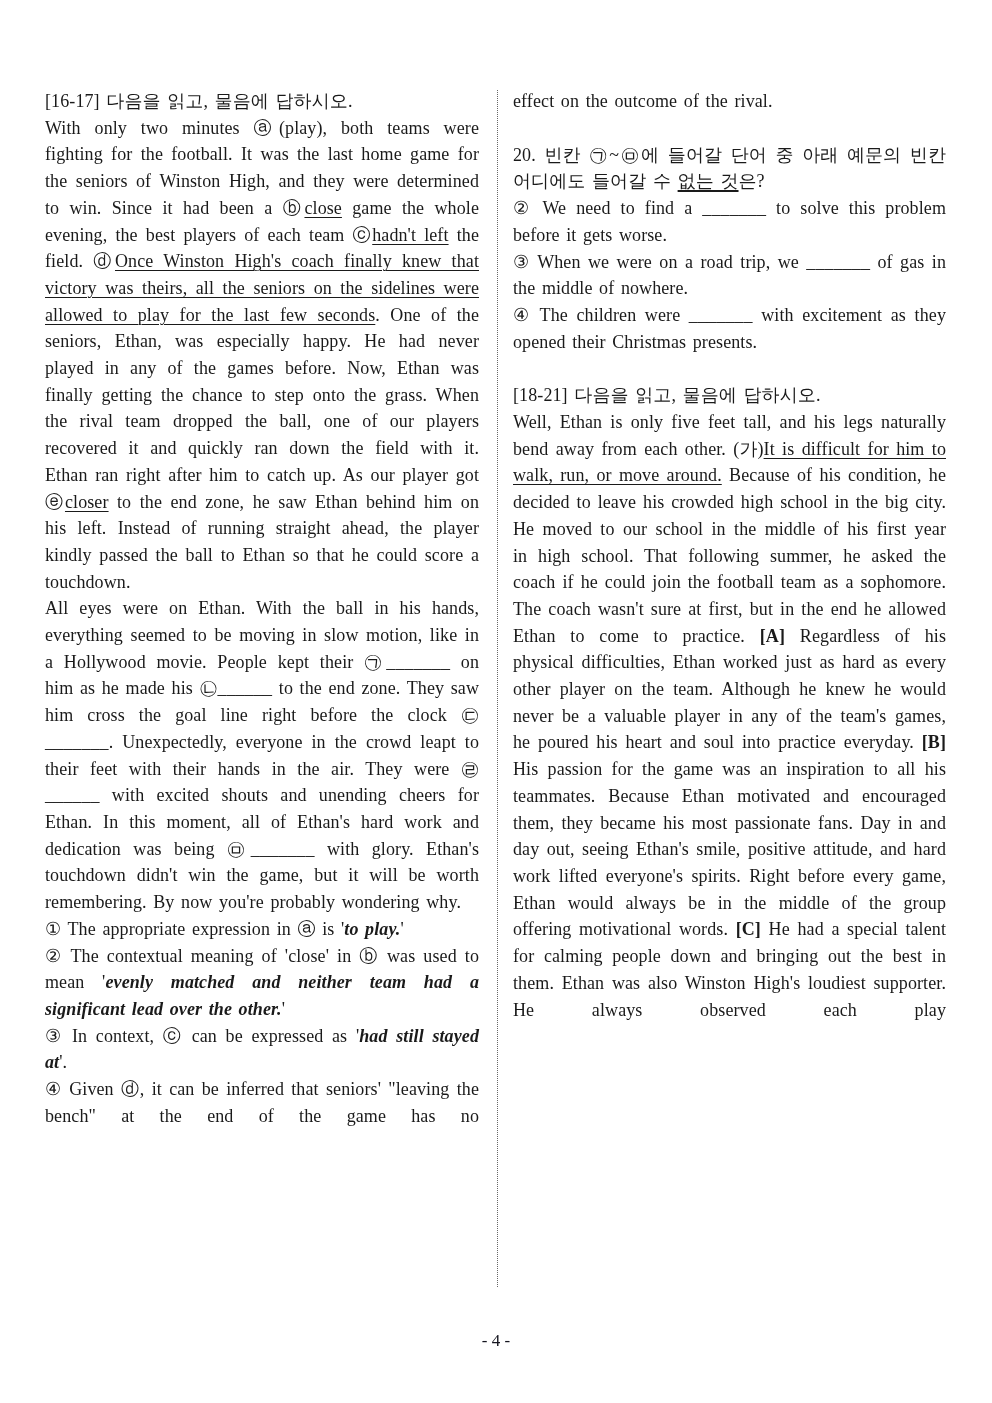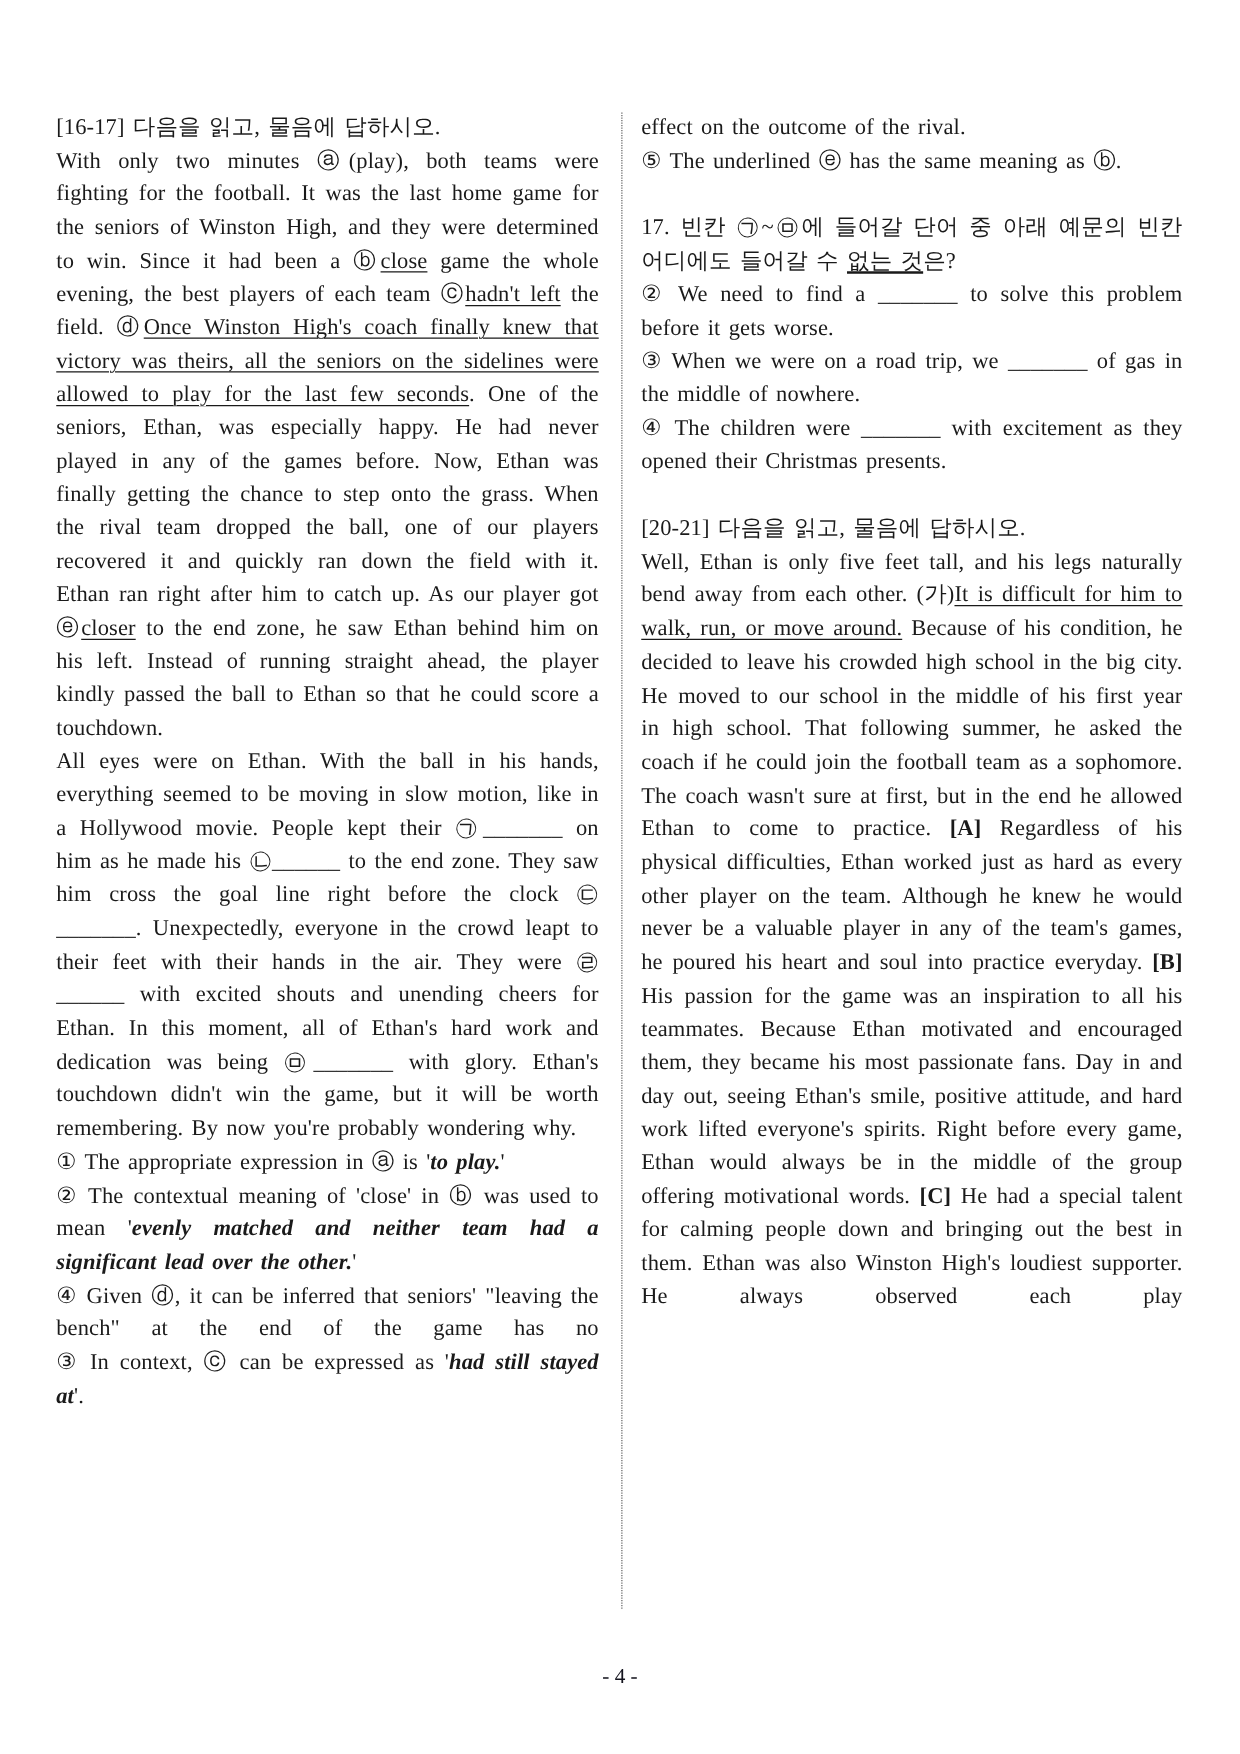--- a/index.html
+++ b/index.html
@@ -50,28 +50,27 @@
 </head>
 <body>
 
 <div class="page">
   <div class="column column-left">
       <div class="block"><span>[16-17] 다음을 읽고, 물음에 답하시오.</span></div>
       <div class="block"><span>With only two minutes ⓐ(play), both teams were fighting for the football. It was the last home game for the seniors of Winston High, and they were determined to win. Since it had been a ⓑ</span><span class="u">close</span><span> game the whole evening, the best players of each team ⓒ</span><span class="u">hadn't left</span><span> the field. ⓓ</span><span class="u">Once Winston High's coach finally knew that victory was theirs, all the seniors on the sidelines were allowed to play for the last few seconds</span><span>. One of the seniors, Ethan, was especially happy. He had never played in any of the games before. Now, Ethan was finally getting the chance to step onto the grass. When the rival team dropped the ball, one of our players recovered it and quickly ran down the field with it. Ethan ran right after him to catch up. As our player got ⓔ</span><span class="u">closer</span><span> to the end zone, he saw Ethan behind him on his left. Instead of running straight ahead, the player kindly passed the ball to Ethan so that he could score a touchdown.</span></div>
       <div class="block"><span>All eyes were on Ethan. With the ball in his hands, everything seemed to be moving in slow motion, like in a Hollywood movie. People kept their ㉠_______ on him as he made his ㉡______ to the end zone. They saw him cross the goal line right before the clock ㉢_______. Unexpectedly, everyone in the crowd leapt to their feet with their hands in the air. They were ㉣______ with excited shouts and unending cheers for Ethan. In this moment, all of Ethan's hard work and dedication was being ㉤_______ with glory. Ethan's touchdown didn't win the game, but it will be worth remembering. By now you're probably wondering why.</span></div>
       <div class="block"><span>① The appropriate expression in ⓐ is '</span><span class="i">to play.</span><span>'</span></div>
       <div class="block"><span>② The contextual meaning of 'close' in ⓑ was used to mean '</span><span class="i">evenly matched and neither team had a significant lead over the other.</span><span>'</span></div>
+      <div class="block"><span>③ In context, ⓒ can be expressed as '</span><span class="i">had still stayed at</span><span>'.</span></div>
       <div class="block justify-last"><span>④ Given ⓓ, it can be inferred that seniors' "leaving the bench" at the end of the game has no</span></div>
-      <div class="block"><span>③ In context, ⓒ can be expressed as '</span><span class="i">had still stayed at</span><span>'.</span></div>
     </div>
   <div class="divider"></div>
   <div class="column column-right">
       <div class="block"><span>effect on the outcome of the rival.</span></div>
-      <div class="block"><span>⑤ The underlined ⓔ has the same meaning as ⓑ.</span></div>
-      <div class="block gap"><span>17. 빈칸 ㉠~㉤에 들어갈 단어 중 아래 예문의 빈칸 어디에도 들어갈 수 </span><span class="bu">없는 것</span><span>은?</span></div>
+      <div class="block gap"><span>20. 빈칸 ㉠~㉤에 들어갈 단어 중 아래 예문의 빈칸 어디에도 들어갈 수 </span><span class="bu">없는 것</span><span>은?</span></div>
       <div class="block"><span>② We need to find a _______ to solve this problem before it gets worse.</span></div>
       <div class="block"><span>③ When we were on a road trip, we _______  of gas in the middle of nowhere.</span></div>
       <div class="block"><span>④ The children were _______  with excitement as they opened their Christmas presents.</span></div>
-      <div class="block gap"><span>[20-21] 다음을 읽고, 물음에 답하시오.</span></div>
+      <div class="block gap"><span>[18-21] 다음을 읽고, 물음에 답하시오.</span></div>
       <div class="block justify-last"><span>Well, Ethan is only five feet tall, and his legs naturally bend away from each other. (가)</span><span class="u">It is difficult for him to walk, run, or move around.</span><span> Because of his condition, he decided to leave his crowded high school in the big city. He moved to our school in the middle of his first year in high school. That following summer, he asked the coach if he could join the football team as a sophomore. The coach wasn't sure at first, but in the end he allowed Ethan to come to practice. </span><span class="b">[A]</span><span> Regardless of his physical difficulties, Ethan worked just as hard as every other player on the team. Although he knew he would never be a valuable player in any of the team's games, he poured his heart and soul into practice everyday. </span><span class="b">[B]</span><span> His passion for the game was an inspiration to all his teammates. Because Ethan motivated and encouraged them, they became his most passionate fans. Day in and day out, seeing Ethan's smile, positive attitude, and hard work lifted everyone's spirits. Right before every game, Ethan would always be in the middle of the group offering motivational words. </span><span class="b">[C]</span><span> He had a special talent for calming people down and bringing out the best in them. Ethan was also Winston High's loudiest supporter. He always observed each play</span></div>
     </div>
   <div class="footer">- 4 -</div>
 </div>
 
 </body></html>

